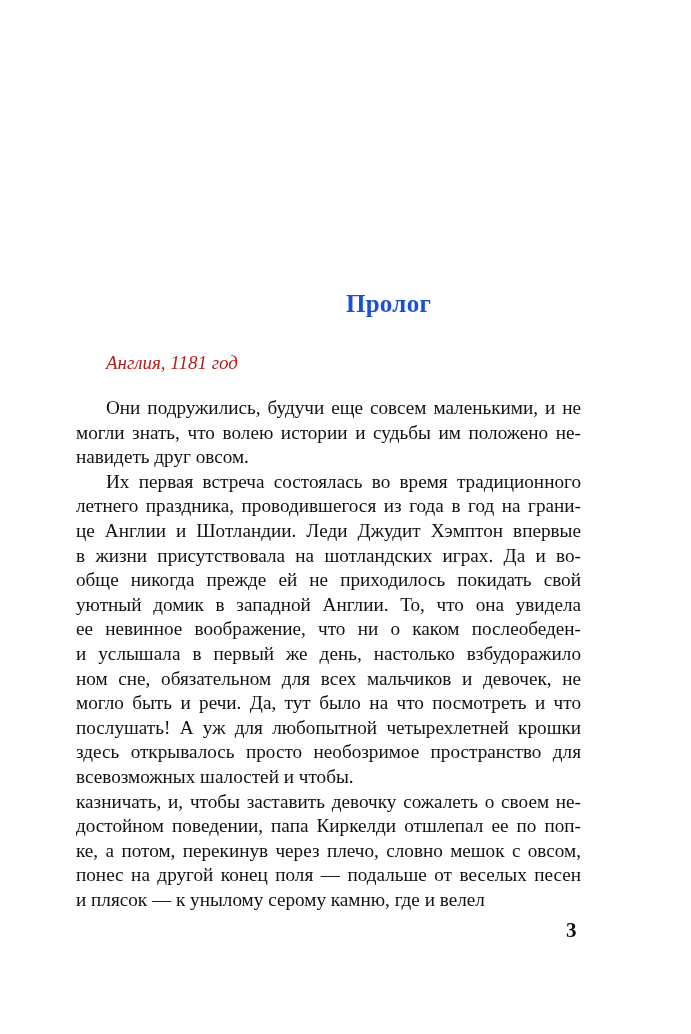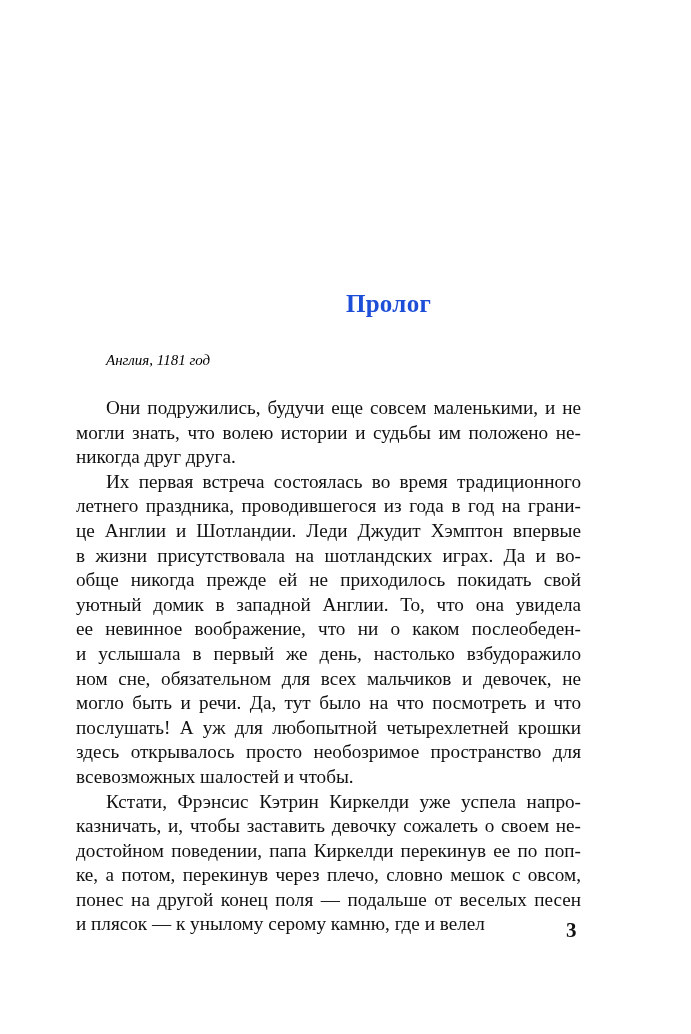--- a/index.html
+++ b/index.html
@@ -6,21 +6,21 @@
   body { width: 691px; height: 1034px; position: relative; overflow: hidden; }
   .page { position: absolute; left: 0; top: 0; width: 691px; height: 1034px; background: #fff; }
   .title {
     position: absolute; left: 0; width: 691px; top: 290px;
     text-align: center; font-family: "Liberation Serif", serif;
     font-weight: bold; font-size: 25px; color: #1d4ed8; letter-spacing: 0.3px; padding-left: 43px;
   }
   .place {
     position: absolute; left: 106px; top: 352px;
     font-family: "Liberation Serif", serif; font-style: italic;
-    font-size: 15px; color: #000000;
+    font-size: 19px; color: #b91c1c;
   }
   .body {
     position: absolute; left: 76px; top: 396px; width: 505px;
     font-family: "Liberation Serif", serif; font-size: 19.2px;
     line-height: 24.6px; color: #111;
   }
   .line { display: block; white-space: nowrap; text-align: justify; text-align-last: justify; height: 24.6px; }
   .line.indent { padding-left: 30px; }
   .line.last { text-align-last: left; }
   .pagenum {
@@ -31,35 +31,34 @@
 </style>
 </head>
 <body>
 
 <div class="page">
   <div class="title">Пролог</div>
   <div class="place">Англия, 1181 год</div>
   <div class="body" id="body-text">
       <span class="line indent">Они подружились, будучи еще совсем маленькими, и не</span>
       <span class="line">могли знать, что волею истории и судьбы им положено не-</span>
-      <span class="line last">никогда друг друга.</span>
+      <span class="line last">навидеть друг овсом.</span>
       <span class="line indent">Их первая встреча состоялась во время традиционного</span>
       <span class="line">летнего праздника, проводившегося из года в год на грани-</span>
       <span class="line">це Англии и Шотландии. Леди Джудит Хэмптон впервые</span>
       <span class="line">в жизни присутствовала на шотландских играх. Да и во-</span>
       <span class="line">обще никогда прежде ей не приходилось покидать свой</span>
       <span class="line">уютный домик в западной Англии. То, что она увидела</span>
       <span class="line">ее невинное воображение, что ни о каком послеобеден-</span>
       <span class="line">и услышала в первый же день, настолько взбудоражило</span>
       <span class="line">ном сне, обязательном для всех мальчиков и девочек, не</span>
       <span class="line">могло быть и речи. Да, тут было на что посмотреть и что</span>
       <span class="line">послушать! А уж для любопытной четырехлетней крошки</span>
       <span class="line">здесь открывалось просто необозримое пространство для</span>
       <span class="line last">всевозможных шалостей и чтобы.</span>
-      <span class="line indent">Кстати, Фрэнсис Кэтрин Киркелди уже успела напро-</span>
       <span class="line">казничать, и, чтобы заставить девочку сожалеть о своем не-</span>
-      <span class="line">достойном поведении, папа Киркелди перекинув ее по поп-</span>
+      <span class="line">достойном поведении, папа Киркелди отшлепал ее по поп-</span>
       <span class="line">ке, а потом, перекинув через плечо, словно мешок с овсом,</span>
       <span class="line">понес на другой конец поля — подальше от веселых песен</span>
       <span class="line last">и плясок — к унылому серому камню, где и велел</span>
     </div>
   <div class="pagenum">3</div>
 </div>
 
 </body></html>

